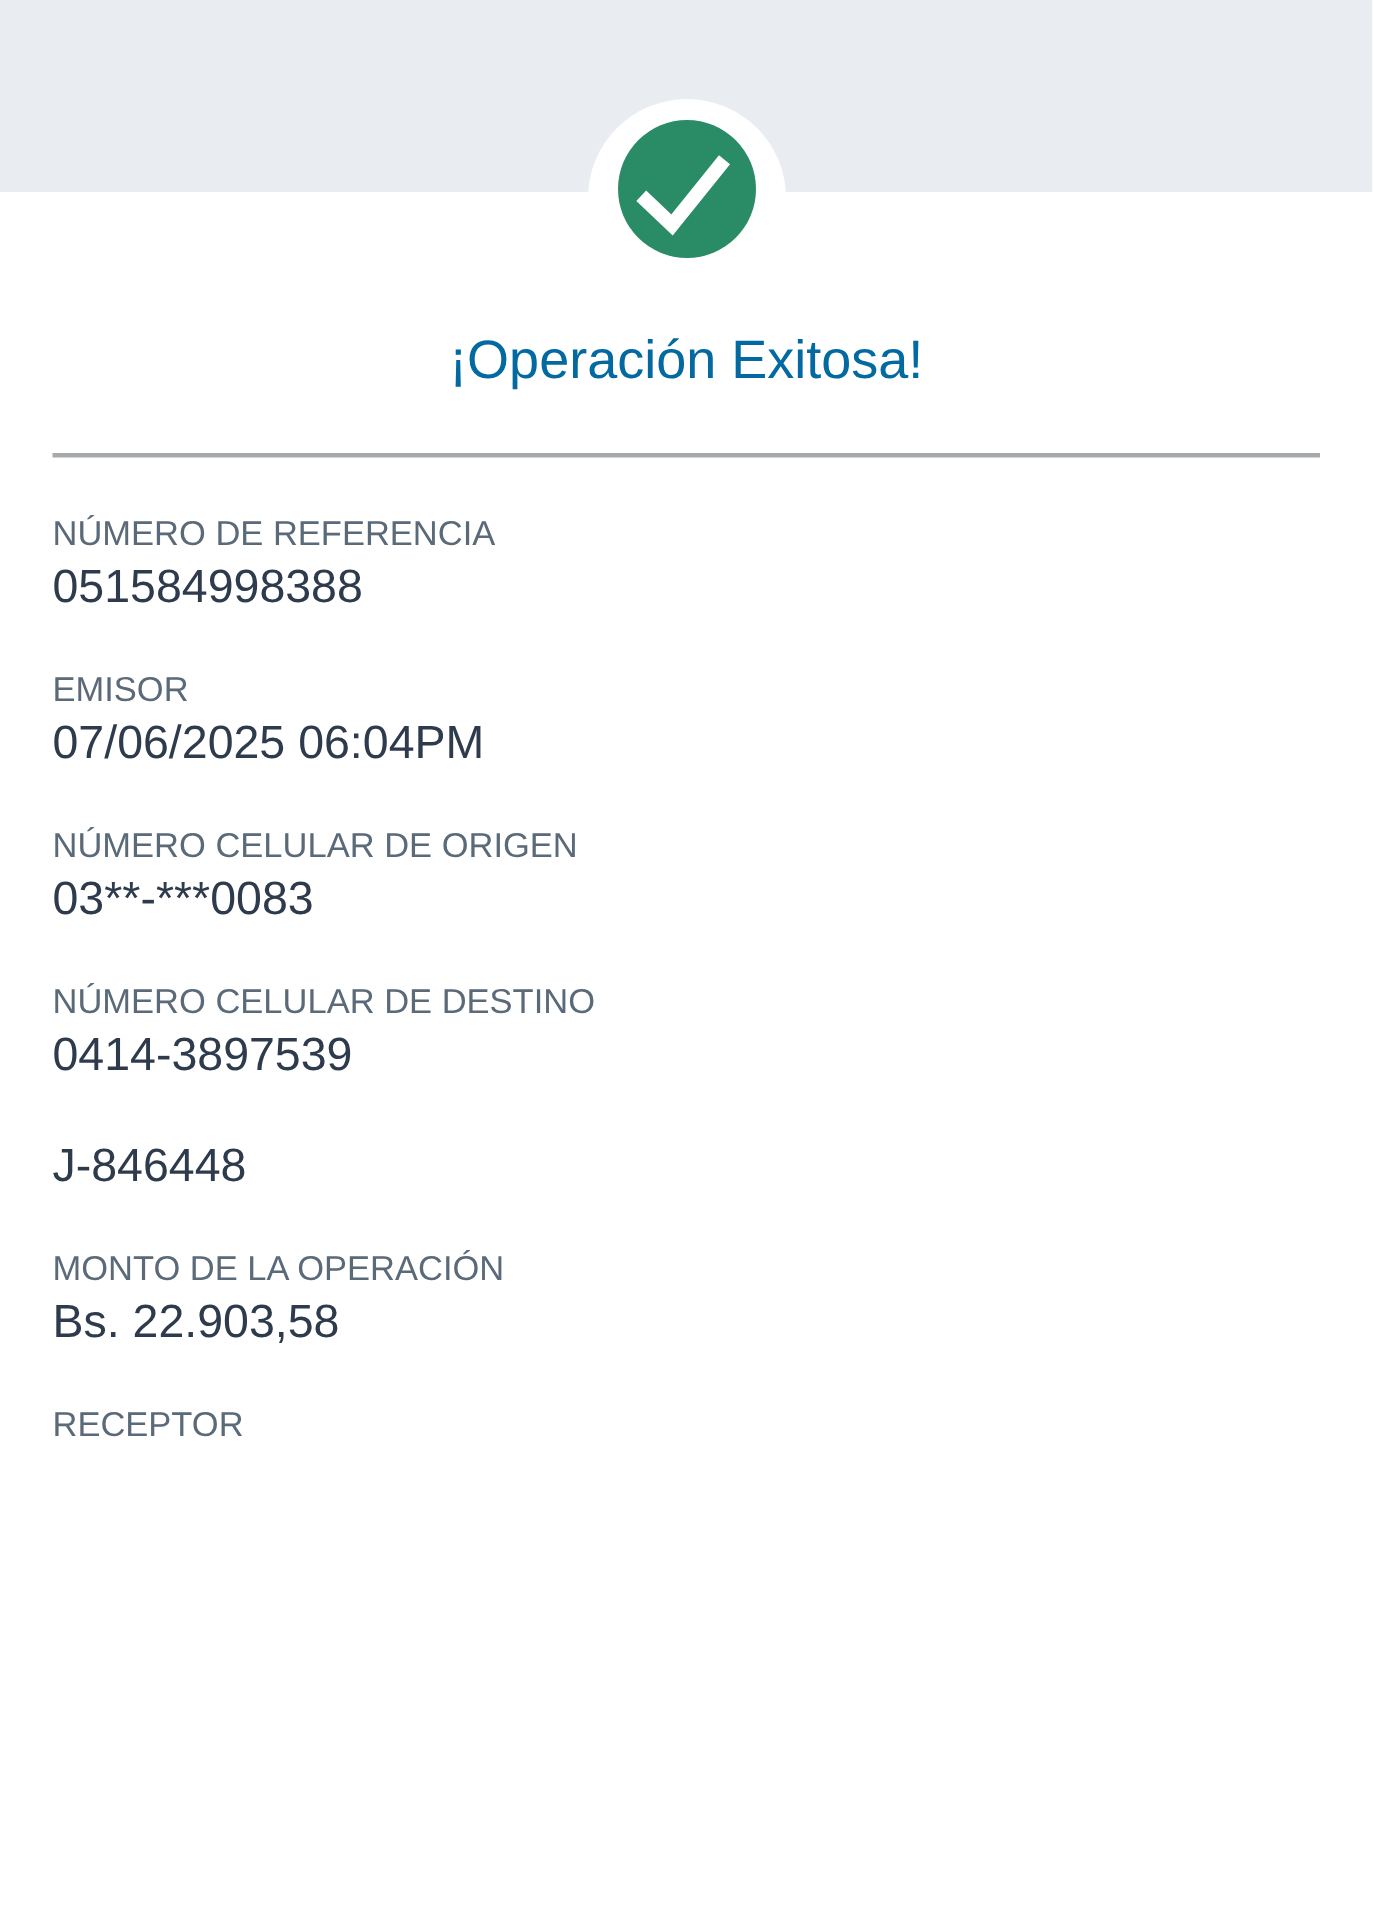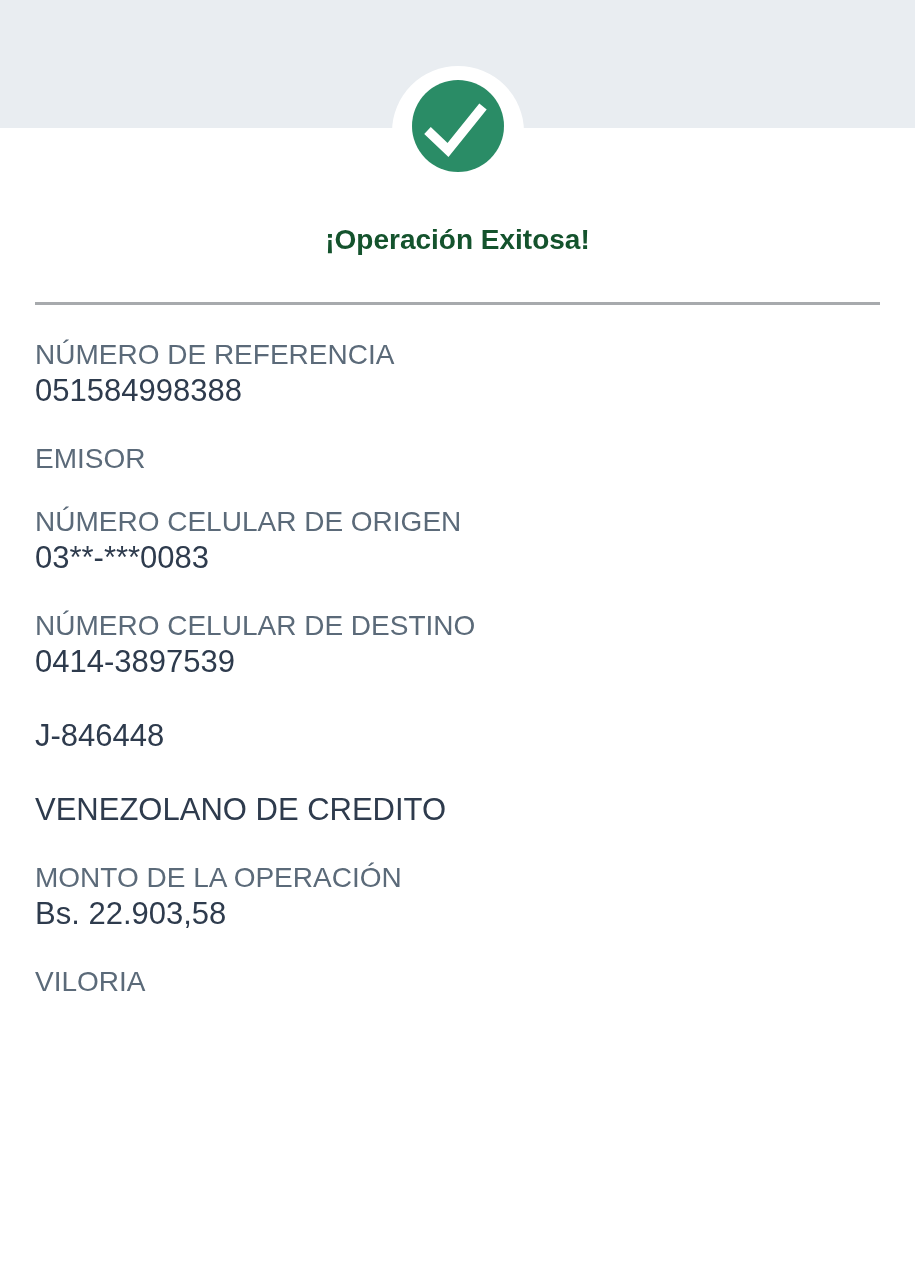--- a/index.html
+++ b/index.html
@@ -43,39 +43,39 @@
   }
   .badge-green svg { display: block; width: 92px; height: 92px; }
 
   .content {
     padding: 0 35px;
   }
 
   .title {
     margin-top: 92px;
     text-align: center;
-    font-size: 28px;
+    font-size: 36px;
     line-height: 40px;
-    font-weight: 700;
-    color: #14532d;
+    font-weight: 400;
+    color: #0369a1;
   }
 
   .divider {
     border: none;
     height: 3px;
     background: #a7aaad;
     margin-top: 42px;
   }
 
   .fields { margin-top: 35px; }
 
   .field { margin-bottom: 33px; }
 
   .field-label {
-    font-size: 28px;
+    font-size: 23px;
     line-height: 30px;
     font-weight: 400;
     color: #5b6a79;
   }
 
   .field-value {
     font-size: 31px;
     line-height: 41px;
     font-weight: 400;
     color: #2e3b4d;
@@ -102,44 +102,44 @@
 
   <div class="fields">
 
     <div class="field">
       <div class="field-label">NÚMERO DE REFERENCIA</div>
       <div class="field-value">051584998388</div>
     </div>
 
     <div class="field">
       <div class="field-label">EMISOR</div>
+      <div class="field-value">07/06/2025 06:04PM</div>
     </div>
 
     <div class="field">
       <div class="field-label">NÚMERO CELULAR DE ORIGEN</div>
       <div class="field-value">03**-***0083</div>
     </div>
 
     <div class="field">
       <div class="field-label">NÚMERO CELULAR DE DESTINO</div>
       <div class="field-value">0414-3897539</div>
     </div>
 
     <div class="field">
       <div class="field-value">J-846448</div>
     </div>
 
 
     <div class="field">
-      <div class="field-value">VENEZOLANO DE CREDITO</div>
     </div>
 
     <div class="field">
       <div class="field-label">MONTO DE LA OPERACIÓN</div>
       <div class="field-value">Bs. 22.903,58</div>
     </div>
 
     <div class="field">
-      <div class="field-label">VILORIA</div>
+      <div class="field-label">RECEPTOR</div>
     </div>
 
   </div>
 </div>
 
 </body></html>

